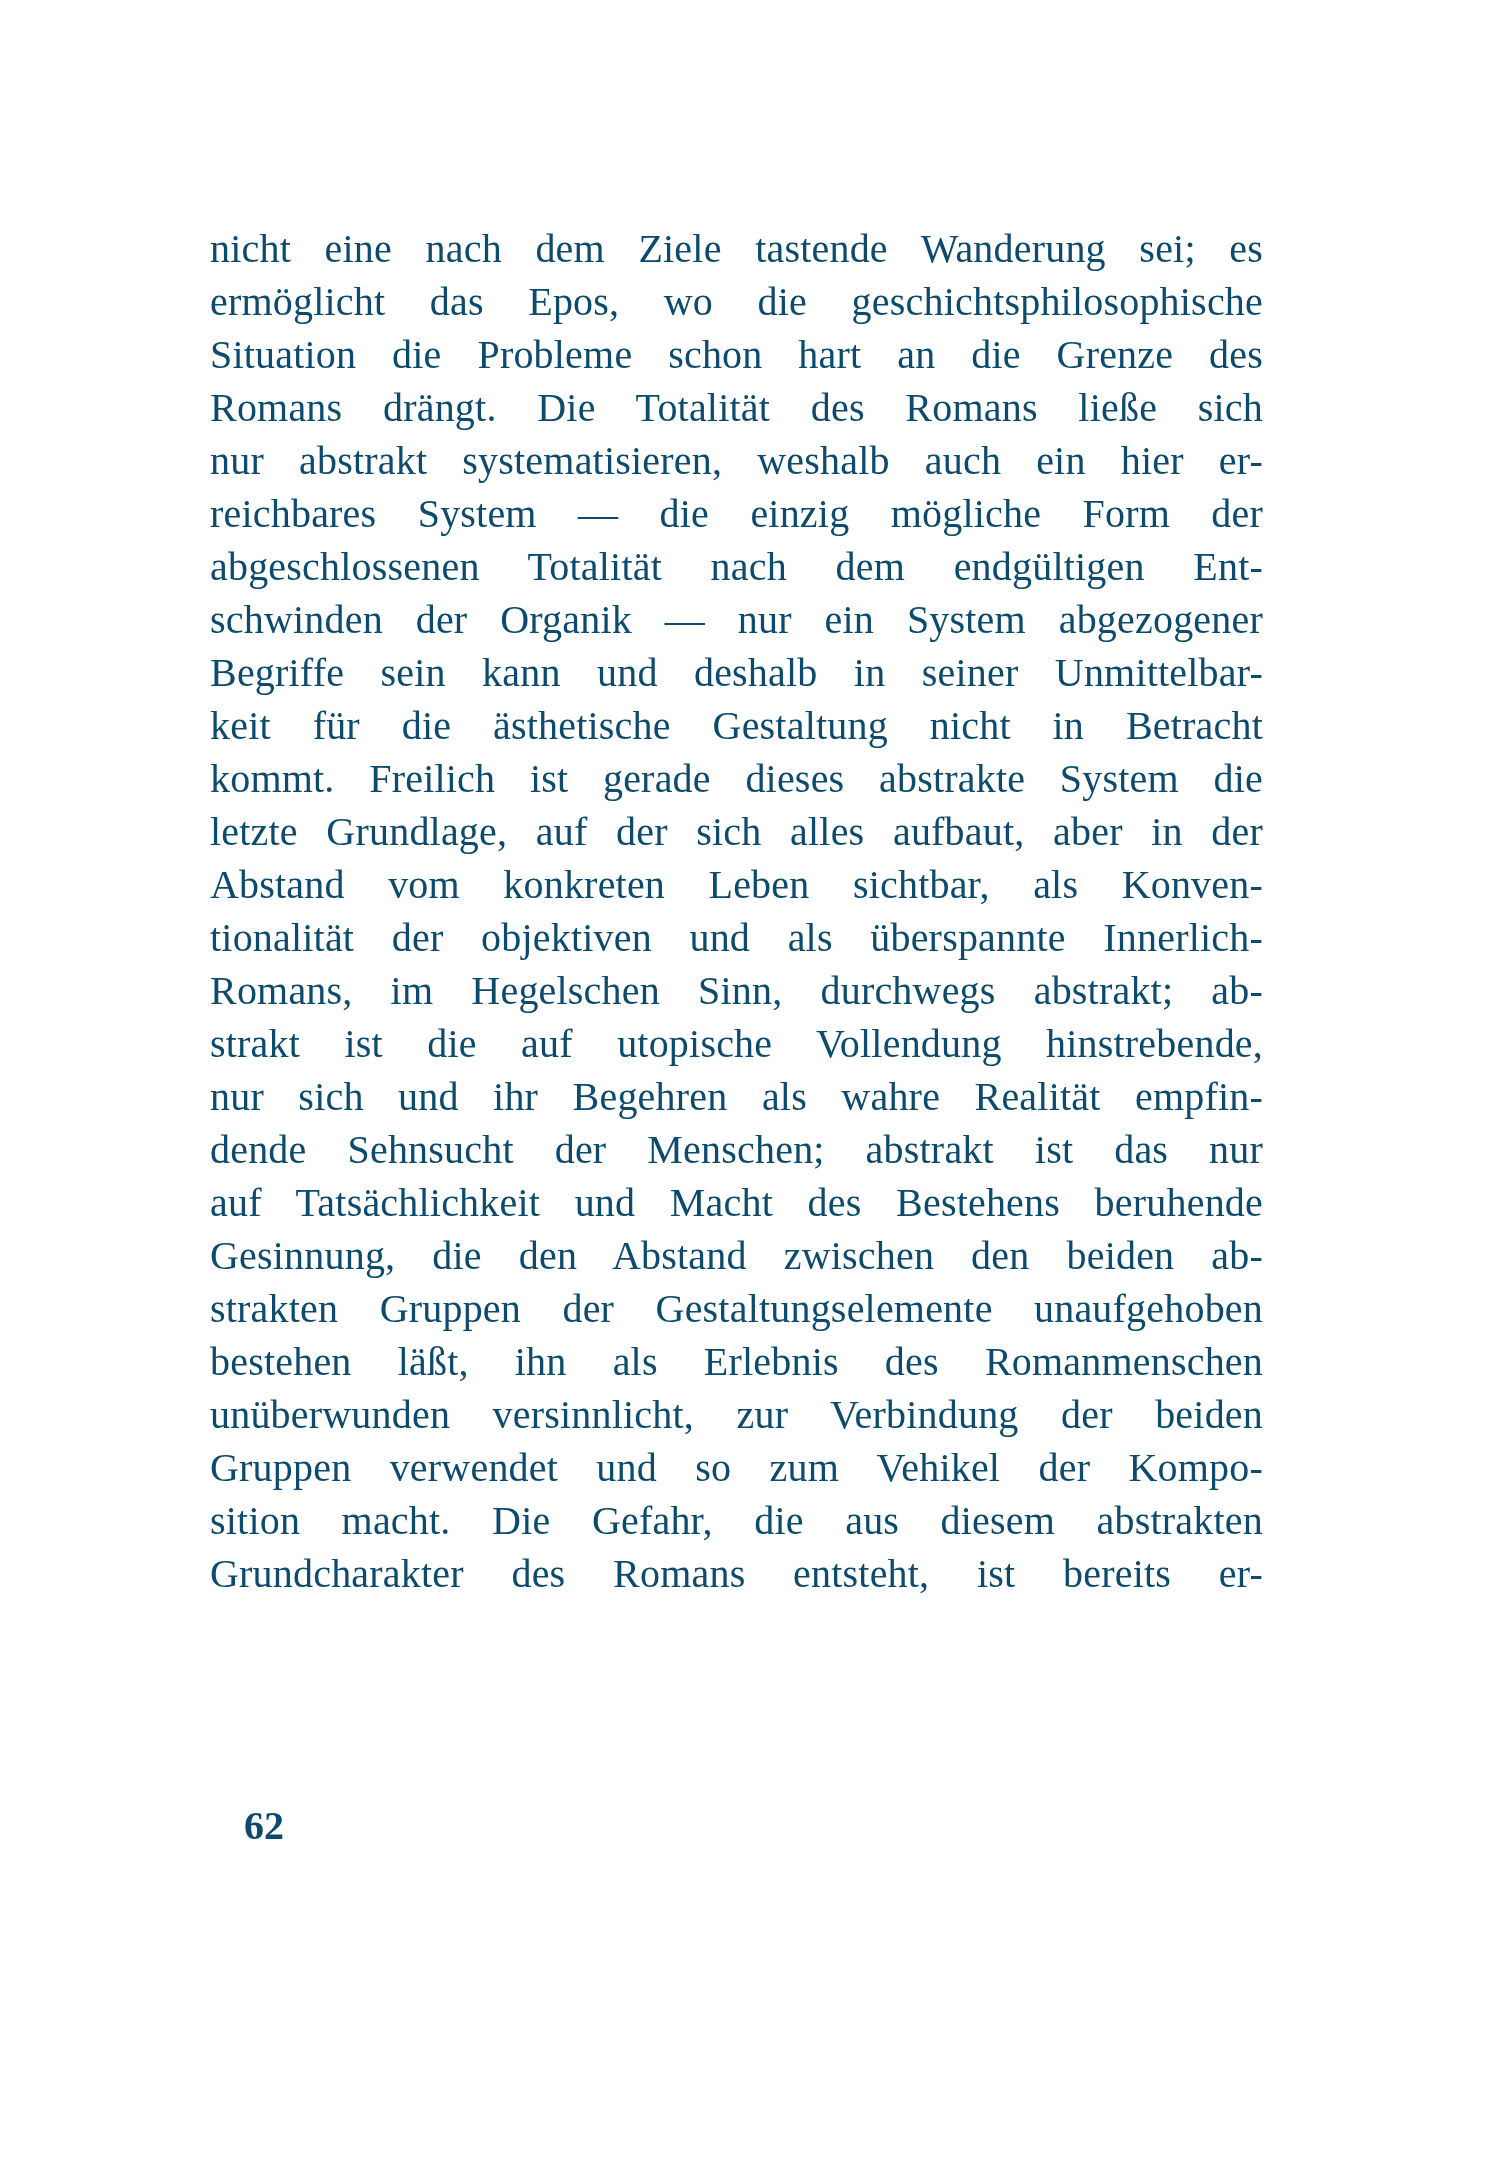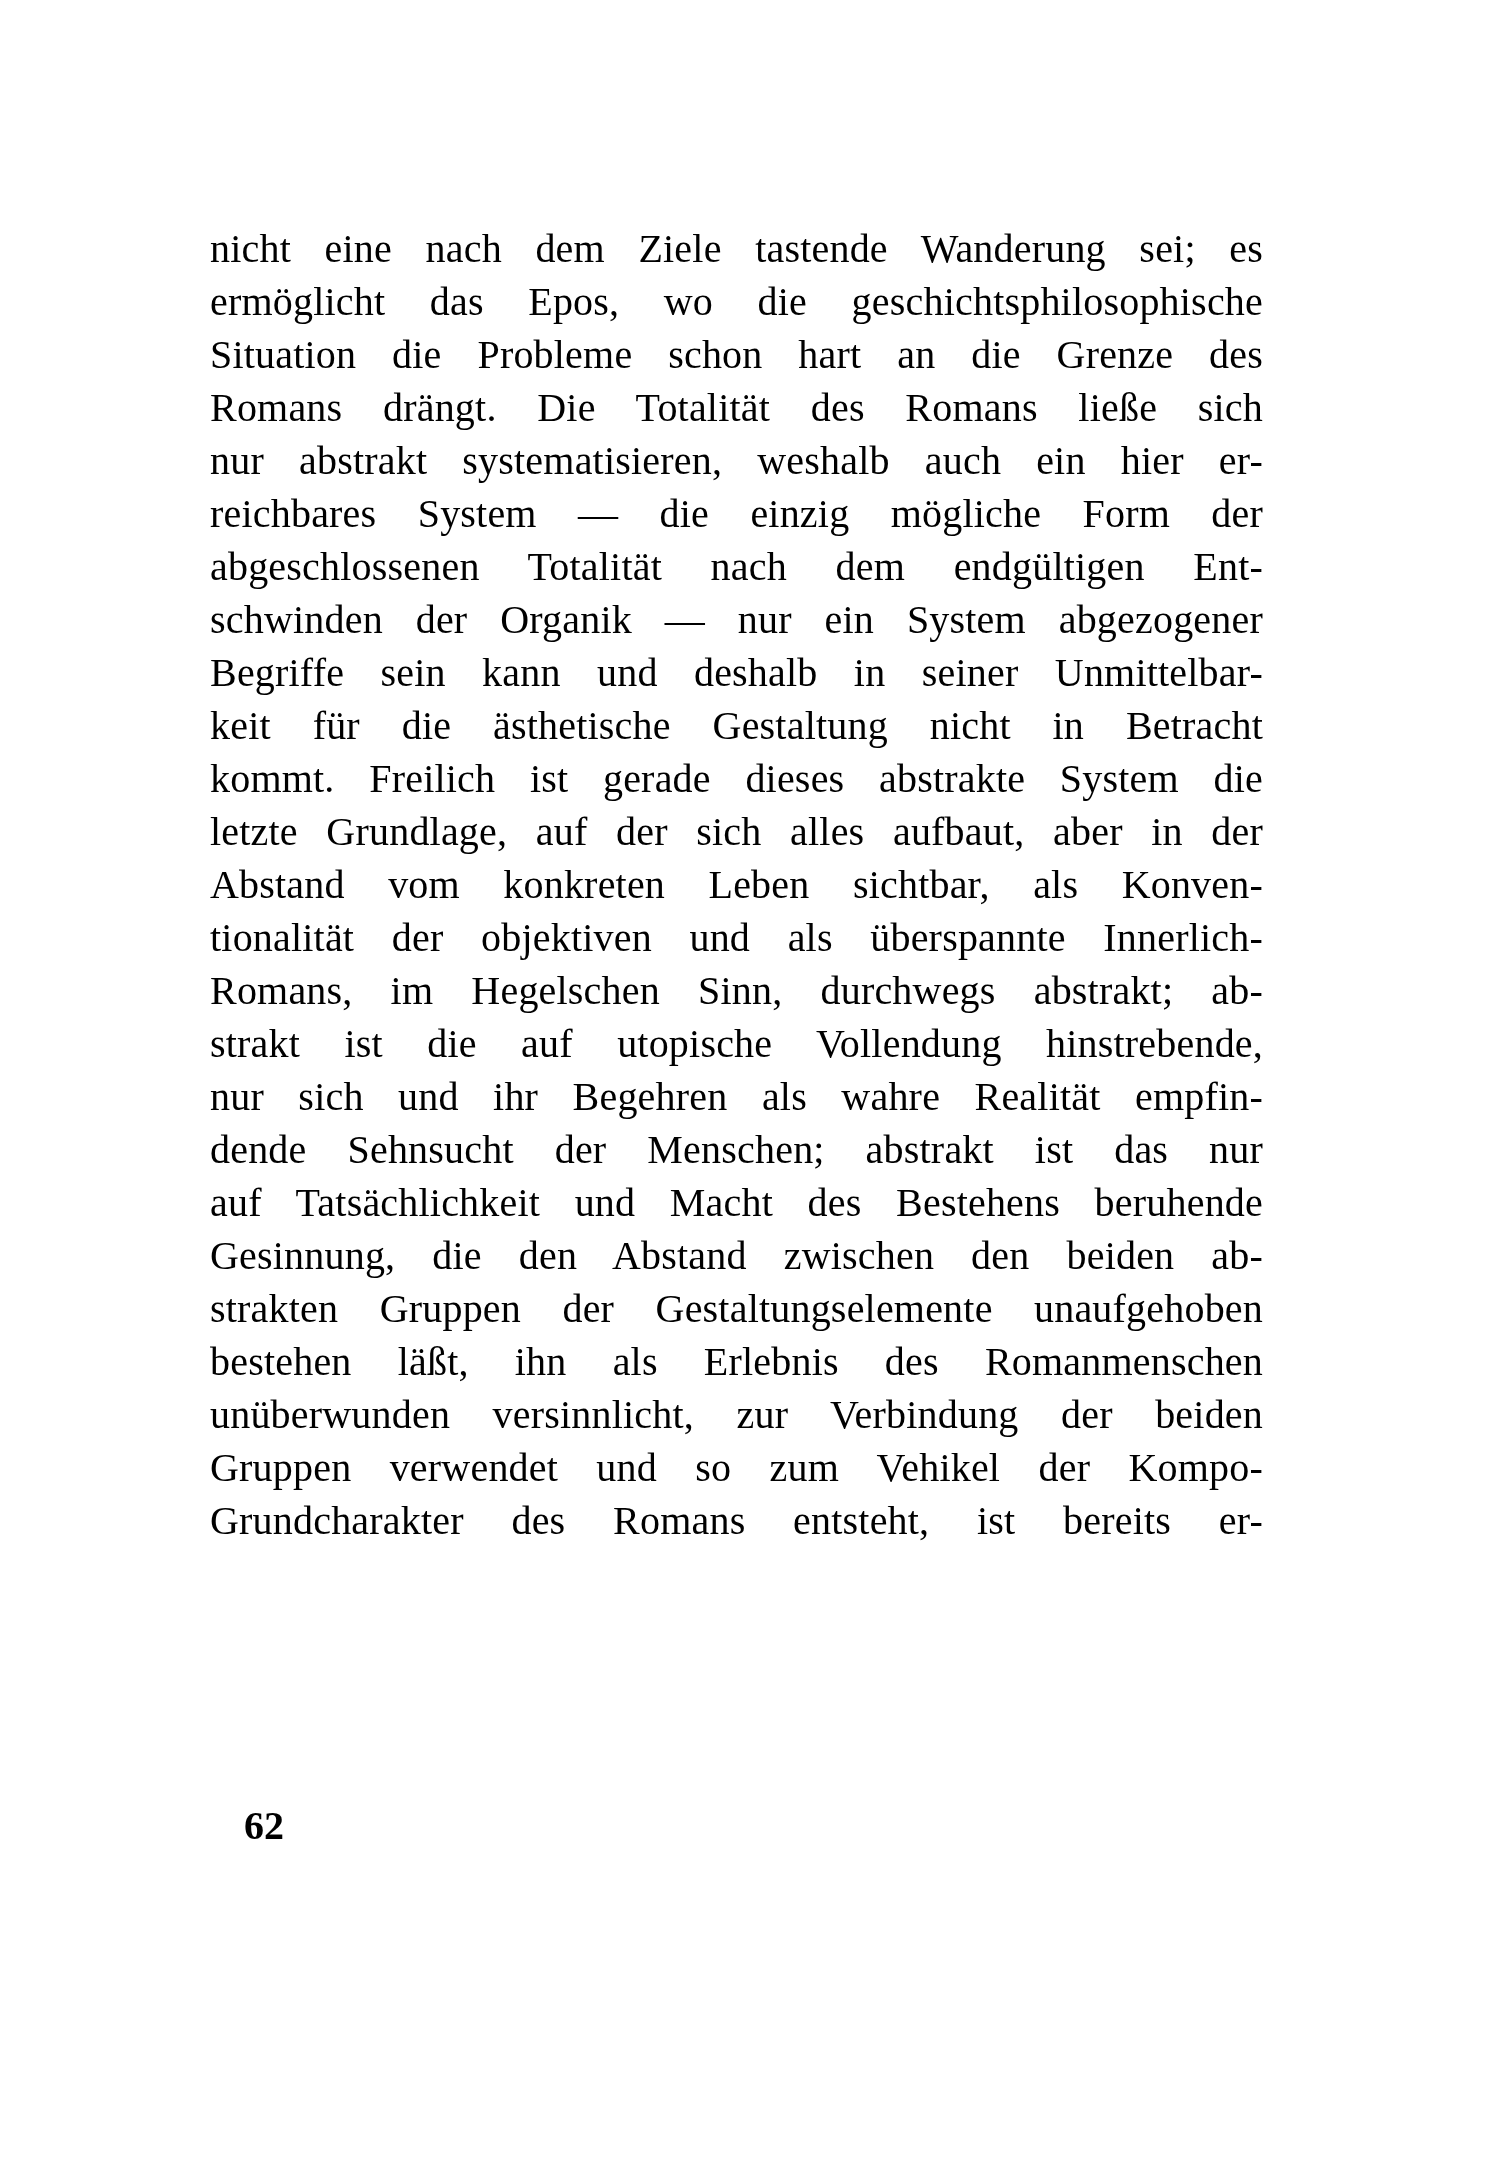--- a/index.html
+++ b/index.html
@@ -6,21 +6,21 @@
     margin: 0;
     padding: 0;
     background: #ffffff;
   }
   .page {
     position: relative;
     width: 1492px;
     height: 2175px;
     background: #ffffff;
     font-family: "Liberation Serif", serif;
-    color: #000000;
+    color: #0c4a6e;
     overflow: hidden;
   }
   .text-block {
     position: absolute;
     left: 210px;
     top: 222px;
     width: 1053px;
   }
   .line {
     height: 53px;
@@ -63,16 +63,17 @@
     <div class="line">Romans, im Hegelschen Sinn, durchwegs abstrakt; ab-</div>
     <div class="line">strakt ist die auf utopische Vollendung hinstrebende,</div>
     <div class="line">nur sich und ihr Begehren als wahre Realität empfin-</div>
     <div class="line">dende Sehnsucht der Menschen; abstrakt ist das nur</div>
     <div class="line">auf Tatsächlichkeit und Macht des Bestehens beruhende</div>
     <div class="line">Gesinnung, die den Abstand zwischen den beiden ab-</div>
     <div class="line">strakten Gruppen der Gestaltungselemente unaufgehoben</div>
     <div class="line">bestehen läßt, ihn als Erlebnis des Romanmenschen</div>
     <div class="line">unüberwunden versinnlicht, zur Verbindung der beiden</div>
     <div class="line">Gruppen verwendet und so zum Vehikel der Kompo-</div>
+    <div class="line">sition macht. Die Gefahr, die aus diesem abstrakten</div>
     <div class="line">Grundcharakter des Romans entsteht, ist bereits er-</div>
   </div>
   <div class="page-number">62</div>
 </div>
 
 </body></html>

